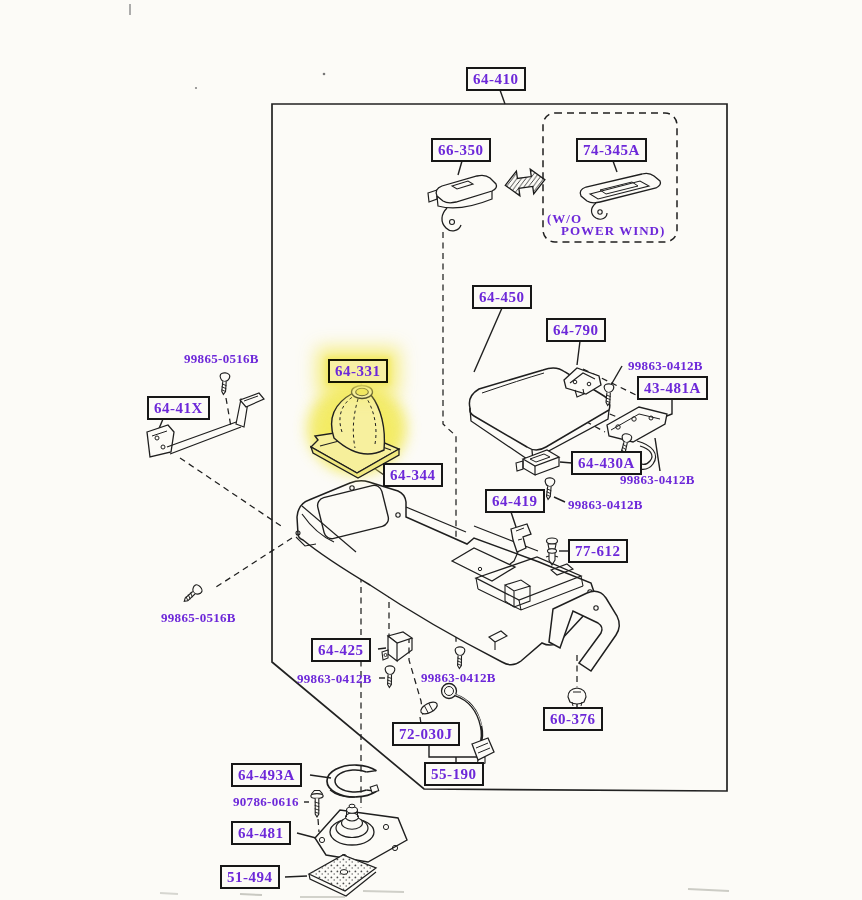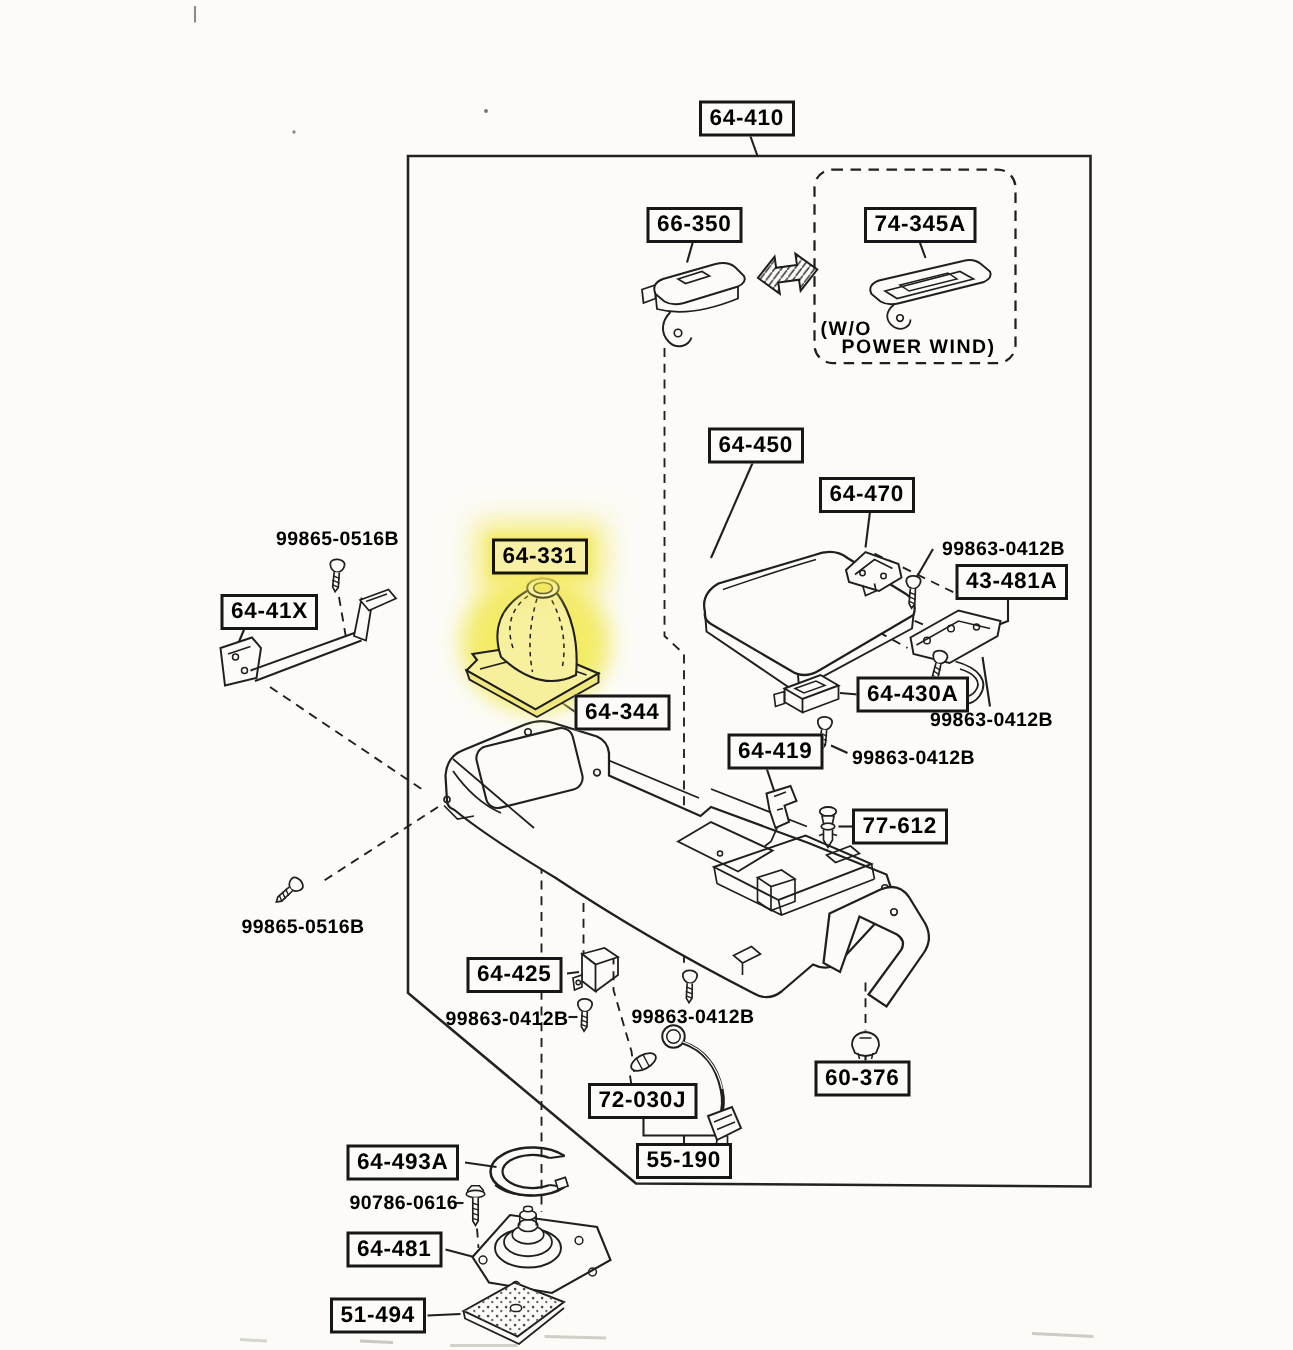--- a/index.html
+++ b/index.html
@@ -3,22 +3,22 @@
 <meta charset="utf-8">
 <style>
   html,body{margin:0;padding:0;background:#ffffff;}
   .page{
     position:relative; width:862px; height:900px; overflow:hidden;
     background:#fcfbf7;
     font-family:"DejaVu Sans Mono","Liberation Mono",monospace;
   }
   svg{position:absolute;left:0;top:0;}
   .plabel{
-    position:absolute; color:#000000; white-space:nowrap;
-    font-family:Liberation Sans, sans-serif;
+    position:absolute; color:#6d28d9; white-space:nowrap;
+    font-family:Liberation Serif, serif;
     font-weight:700;
   }
   .boxed{
     font-size:15px; line-height:18px; padding:1px 5px;
     border:2px solid #171717; background:#fcfbf7; letter-spacing:0.5px;
   }
   .plain{ font-size:13px; line-height:15px; letter-spacing:0.3px; }
   .note{ font-size:13px; line-height:15px; letter-spacing:1px; font-weight:700;}
   .hl{
     background:#f7f0a4; border-color:#161600;
@@ -303,21 +303,21 @@
     <use href="#scrw" transform="translate(390,669) rotate(2)"></use>
     <use href="#scrw" transform="translate(460,650) rotate(2)"></use>
     <use href="#boltg" transform="translate(317,798)"></use>
   </g>
 </svg>
 
   <div class="plabel boxed" style="left:466px;top:67px">64-410</div>
   <div class="plabel boxed" style="left:431px;top:138px">66-350</div>
   <div class="plabel boxed" style="left:576px;top:138px">74-345A</div>
   <div class="plabel boxed" style="left:472px;top:285px">64-450</div>
-  <div class="plabel boxed" style="left:546px;top:318px">64-470</div>
+  <div class="plabel boxed" style="left:546px;top:318px">64-790</div>
   <div class="plabel boxed" style="left:637px;top:376px">43-481A</div>
   <div class="plabel boxed" style="left:571px;top:451px">64-430A</div>
   <div class="plabel boxed" style="left:485px;top:489px">64-419</div>
   <div class="plabel boxed" style="left:568px;top:539px">77-612</div>
   <div class="plabel boxed hl" style="left:328px;top:359px">64-331</div>
   <div class="plabel boxed" style="left:383px;top:463px">64-344</div>
   <div class="plabel boxed" style="left:147px;top:396px">64-41X</div>
   <div class="plabel boxed" style="left:311px;top:638px">64-425</div>
   <div class="plabel boxed" style="left:392px;top:722px">72-030J</div>
   <div class="plabel boxed" style="left:424px;top:762px">55-190</div>

